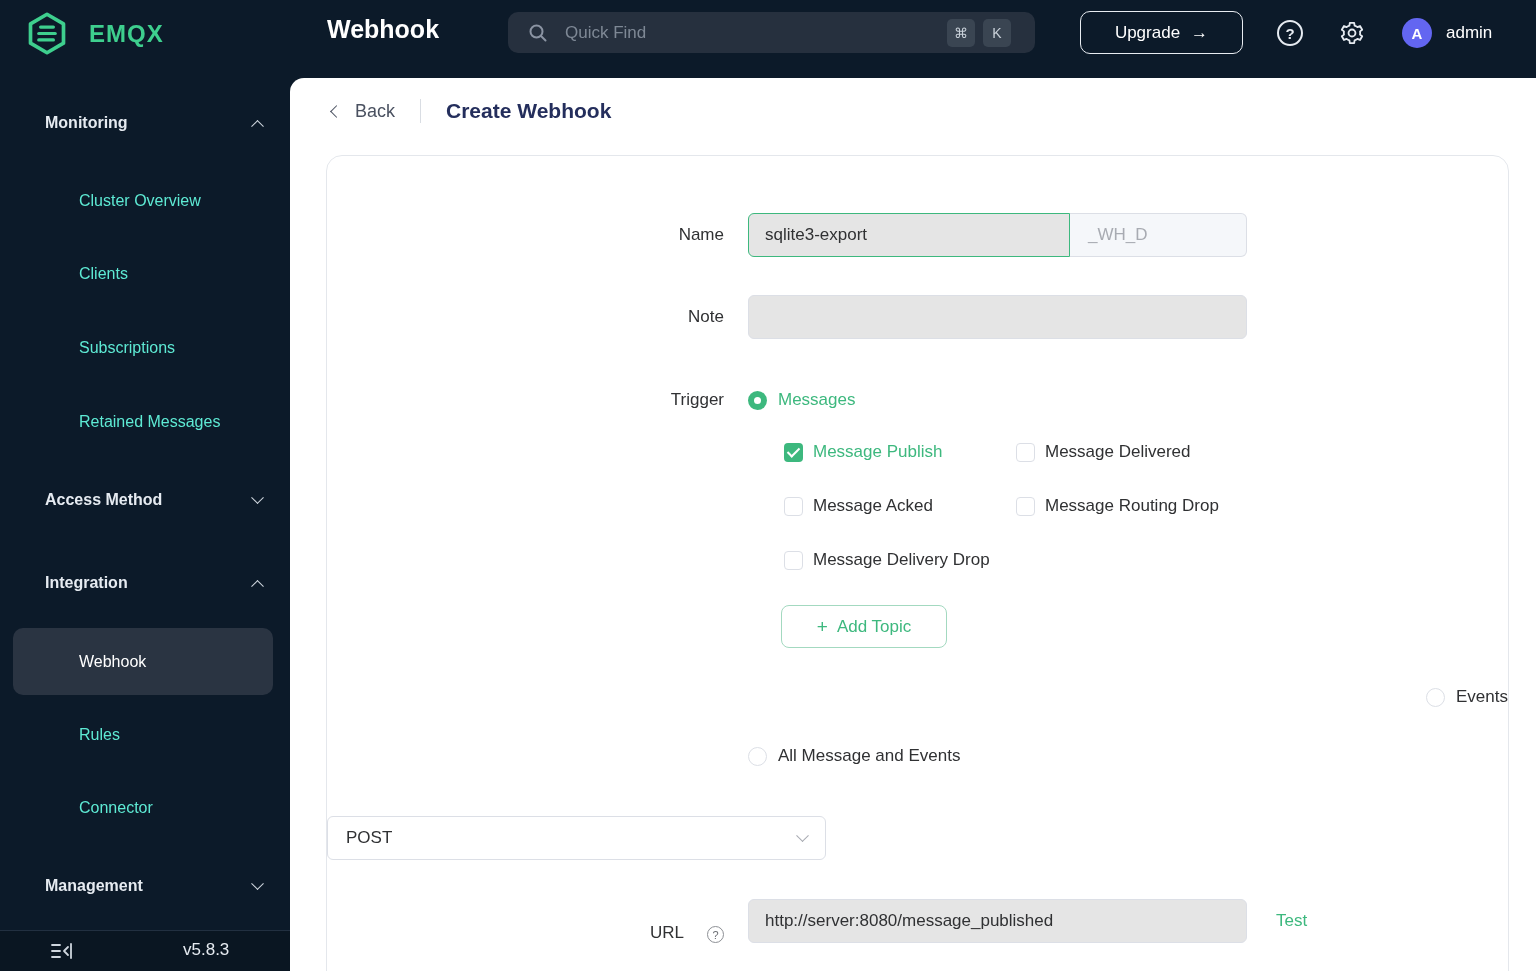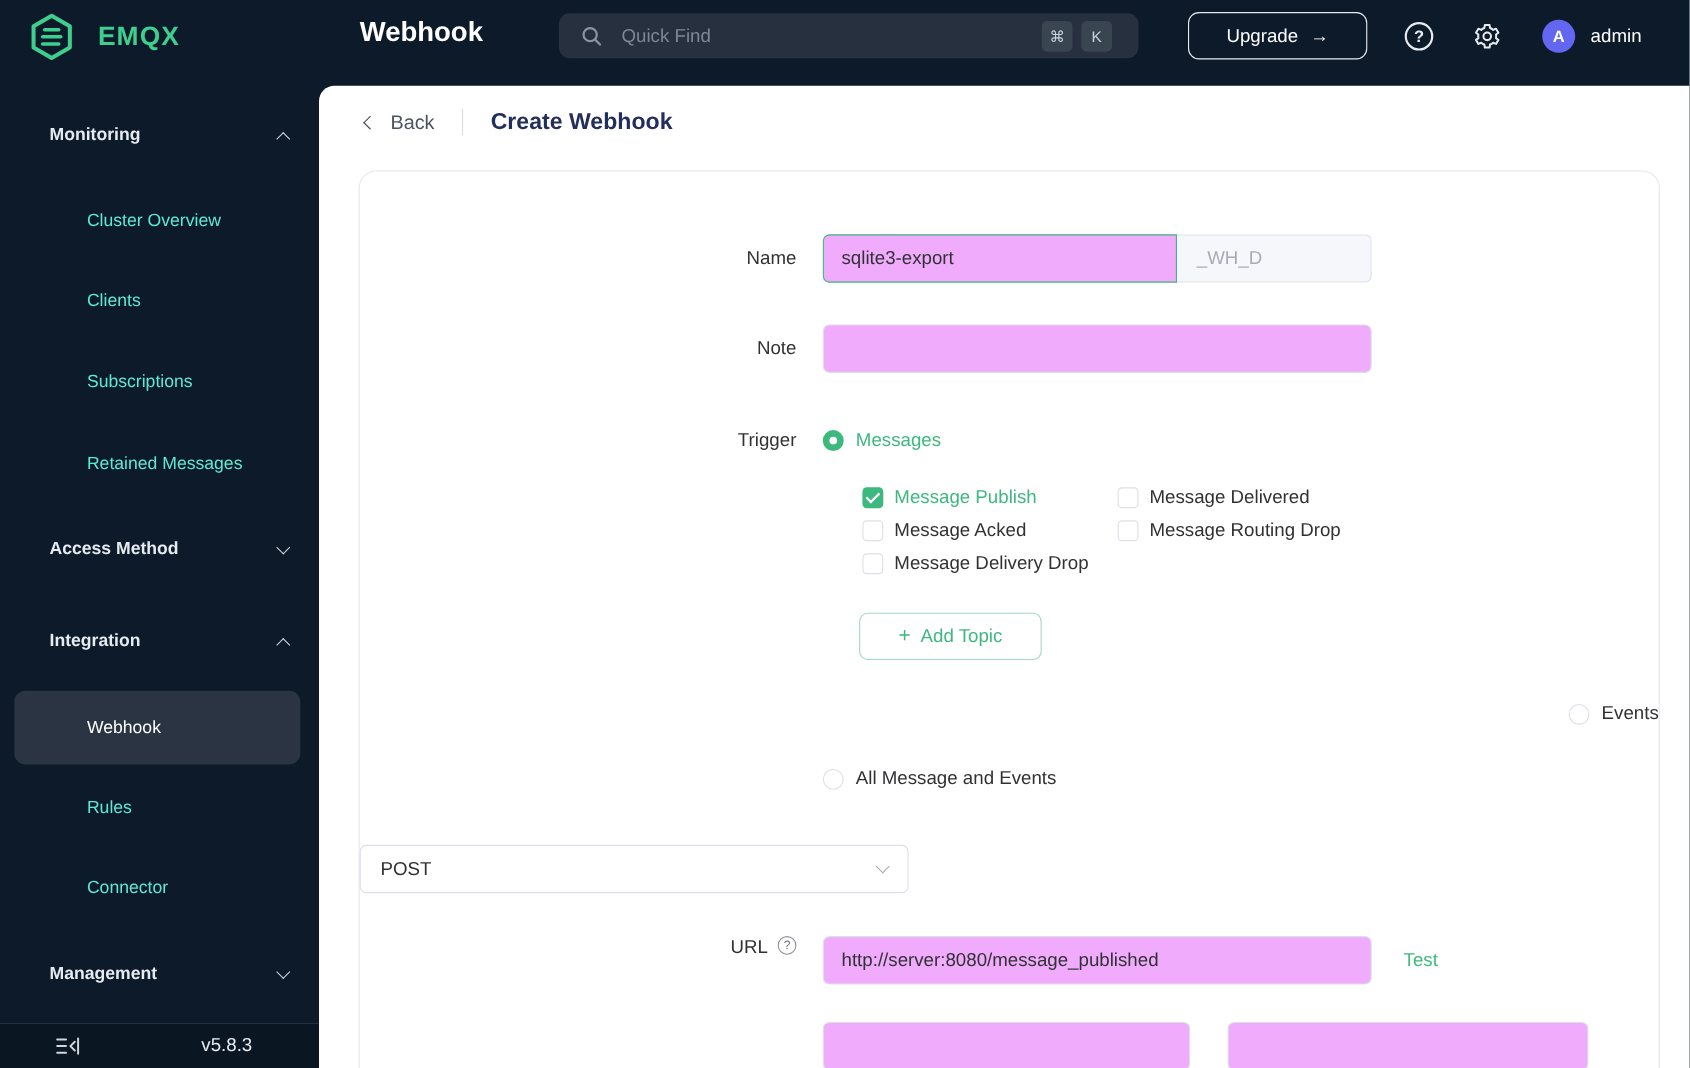--- a/index.html
+++ b/index.html
@@ -60,42 +60,42 @@
   .create-title { color:#242e5c; font-size:21px; font-weight:bold; }
 
   .card { position:absolute; left:36px; top:77px; width:1183px; height:1400px;
           border:1px solid #e4e7ec; border-radius:16px; }
   .form { padding-top:57px; }
   .row { display:flex; align-items:flex-start; }
   .lbl { width:421px; text-align:right; padding-right:24px; font-size:17px; color:#303133; line-height:44px; }
   .field { flex:1; }
 
   .inputbox { height:44px; border:1px solid #dcdfe6; border-radius:6px; font-size:17px; color:#303133;
-              padding:0 16px; font-family:inherit; background:#f0abfc; outline:none; }
+              padding:0 16px; font-family:inherit; background:#e5e5e5; outline:none; }
   .row-name { margin-bottom:38px; }
   .name-wrap { display:flex; width:499px; }
   .name-input { width:322px; border-color:#3db87e; border-radius:6px 0 0 6px; }
   .name-suffix { width:177px; height:44px; background:#f5f7fa; border:1px solid #dcdfe6; border-left:none;
                  border-radius:0 6px 6px 0; color:#a8abb2; font-size:17px; display:flex; align-items:center;
                  padding-left:18px; }
   .row-note { margin-bottom:48px; }
   .note-input { width:499px; }
 
   .row-trigger { margin-bottom:47px; }
   .row-trigger .lbl { line-height:26px; }
   .radio-row { display:flex; align-items:center; height:26px; cursor:pointer; }
   .radio { width:19px; height:19px; border-radius:50%; position:relative; flex:none; }
   .radio.on { background:#3db87e; }
   .radio.on::after { content:""; position:absolute; left:6px; top:6px; width:7px; height:7px;
                      border-radius:50%; background:#ffffff; }
   .radio.off { background:#fff; border:1px solid #dcdfe6; }
   .radio-label { margin-left:11px; font-size:17px; color:#303133; }
   .radio-label.green { color:#3db87e; }
 
-  .cb-grid { margin-left:36px; margin-top:27px; display:grid; grid-template-columns:232px auto; row-gap:6px; }
+  .cb-grid { margin-left:36px; margin-top:27px; display:grid; grid-template-columns:232px auto; row-gap:30px; }
   .cb-item { display:flex; align-items:center; height:24px; cursor:pointer; }
   .cb { width:19px; height:19px; border-radius:4px; position:relative; flex:none; }
   .cb.on { background:#3db87e; }
   .cb.on::after { content:""; position:absolute; left:6px; top:2px; width:5px; height:10px;
                   border-right:2.3px solid #fff; border-bottom:2.3px solid #fff; transform:rotate(45deg); }
   .cb.off { background:#fff; border:1px solid #dcdfe6; }
   .cb-label { margin-left:10px; font-size:17px; color:#303133; }
   .cb-label.green { color:#3db87e; }
 
   .add-topic { margin-left:33px; margin-top:33px; width:166px; height:43px; background:#ffffff;
@@ -106,21 +106,21 @@
   .radio-all { margin-top:33px; }
 
   .row-method { margin-bottom:39px; }
   .select { width:499px; height:44px; border:1px solid #dcdfe6; border-radius:6px; display:flex;
             align-items:center; justify-content:space-between; padding:0 18px; cursor:pointer; background:#fff; }
   .select-value { font-size:17px; color:#303133; }
   .sel-chev { width:9px; height:9px; border-right:1.7px solid #a8abb2; border-bottom:1.7px solid #a8abb2;
               transform:rotate(45deg) translate(-2px,-2px); }
 
   .row-url { margin-bottom:34px; }
-  .lbl-url { display:flex; justify-content:flex-end; align-items:flex-start; gap:9px; height:44px; line-height:normal; }
+  .lbl-url { display:flex; justify-content:flex-end; align-items:flex-end; gap:23px; height:44px; line-height:normal; }
   .q-circle { width:17px; height:17px; border:1px solid #8d9095; border-radius:50%; color:#6b6e73;
               font-size:11px; display:flex; align-items:center; justify-content:center; cursor:pointer; }
   .url-wrap { display:flex; align-items:center; }
   .url-input { width:499px; }
   .test-link { margin-left:29px; color:#3db87e; font-size:17px; line-height:44px; cursor:pointer; }
 
   .row-extra .field { display:flex; gap:34px; }
   .extra-input-a { width:334px; }
   .extra-input-b { width:328px; }
 </style>

